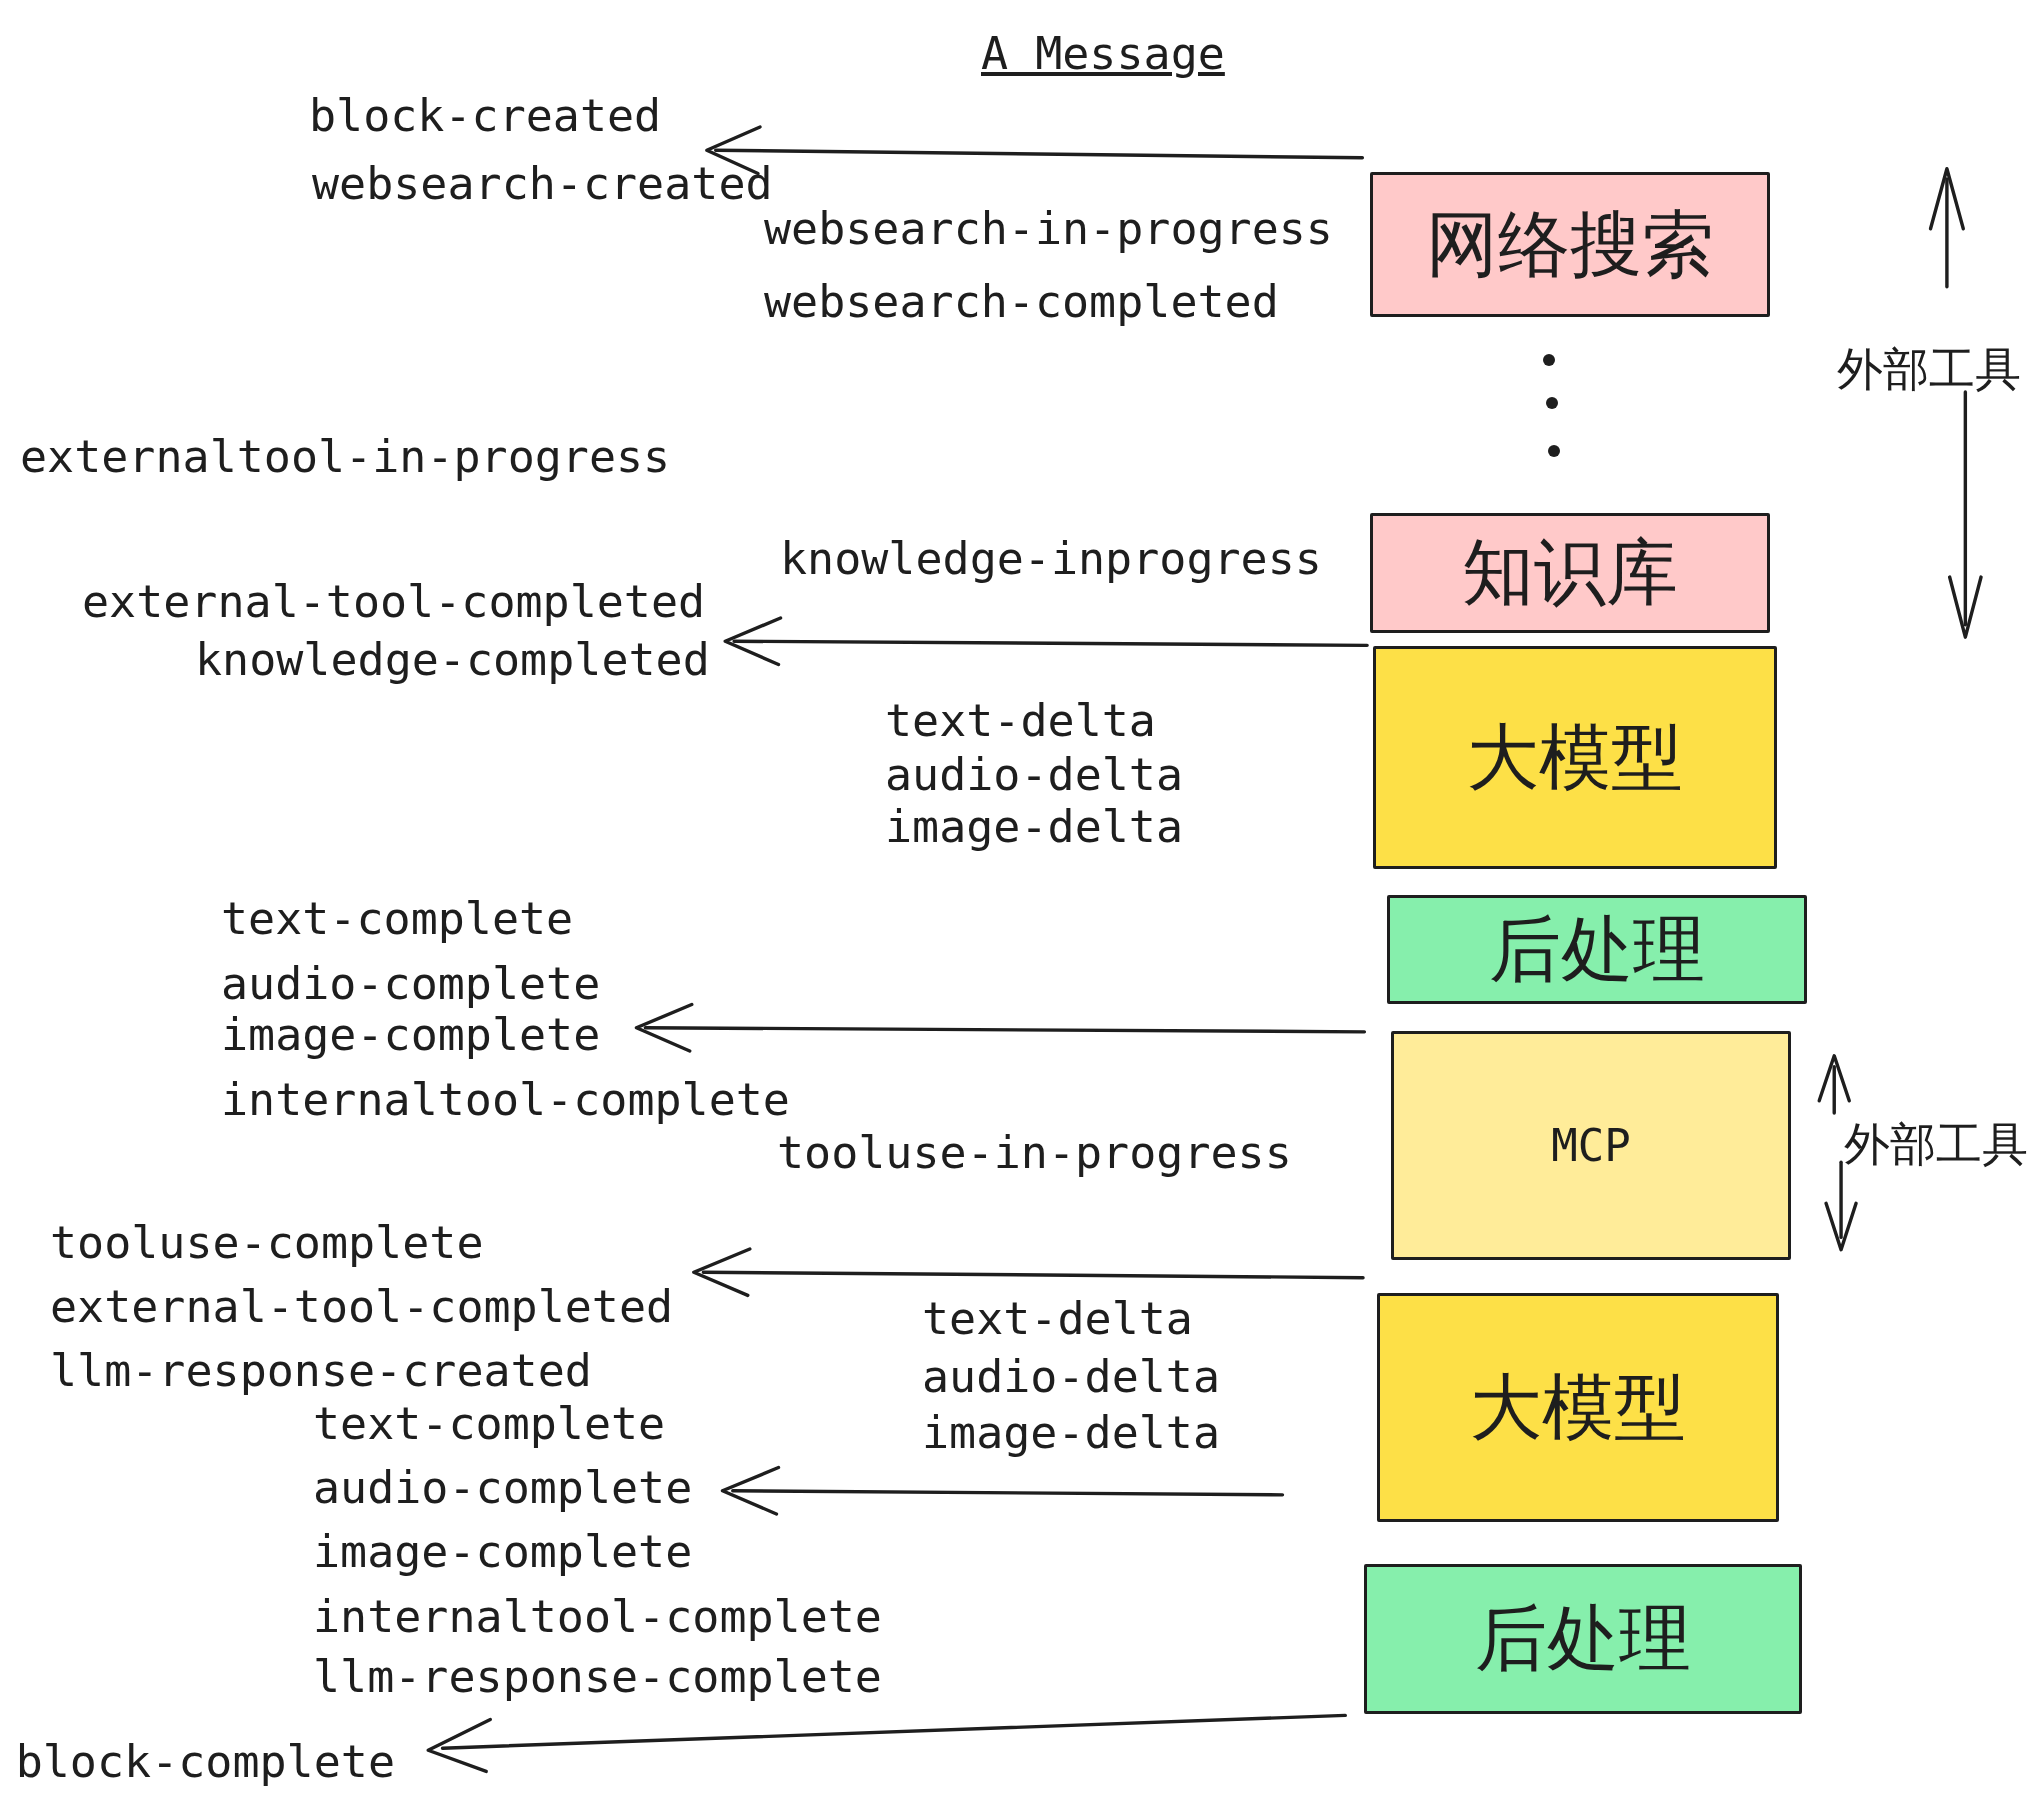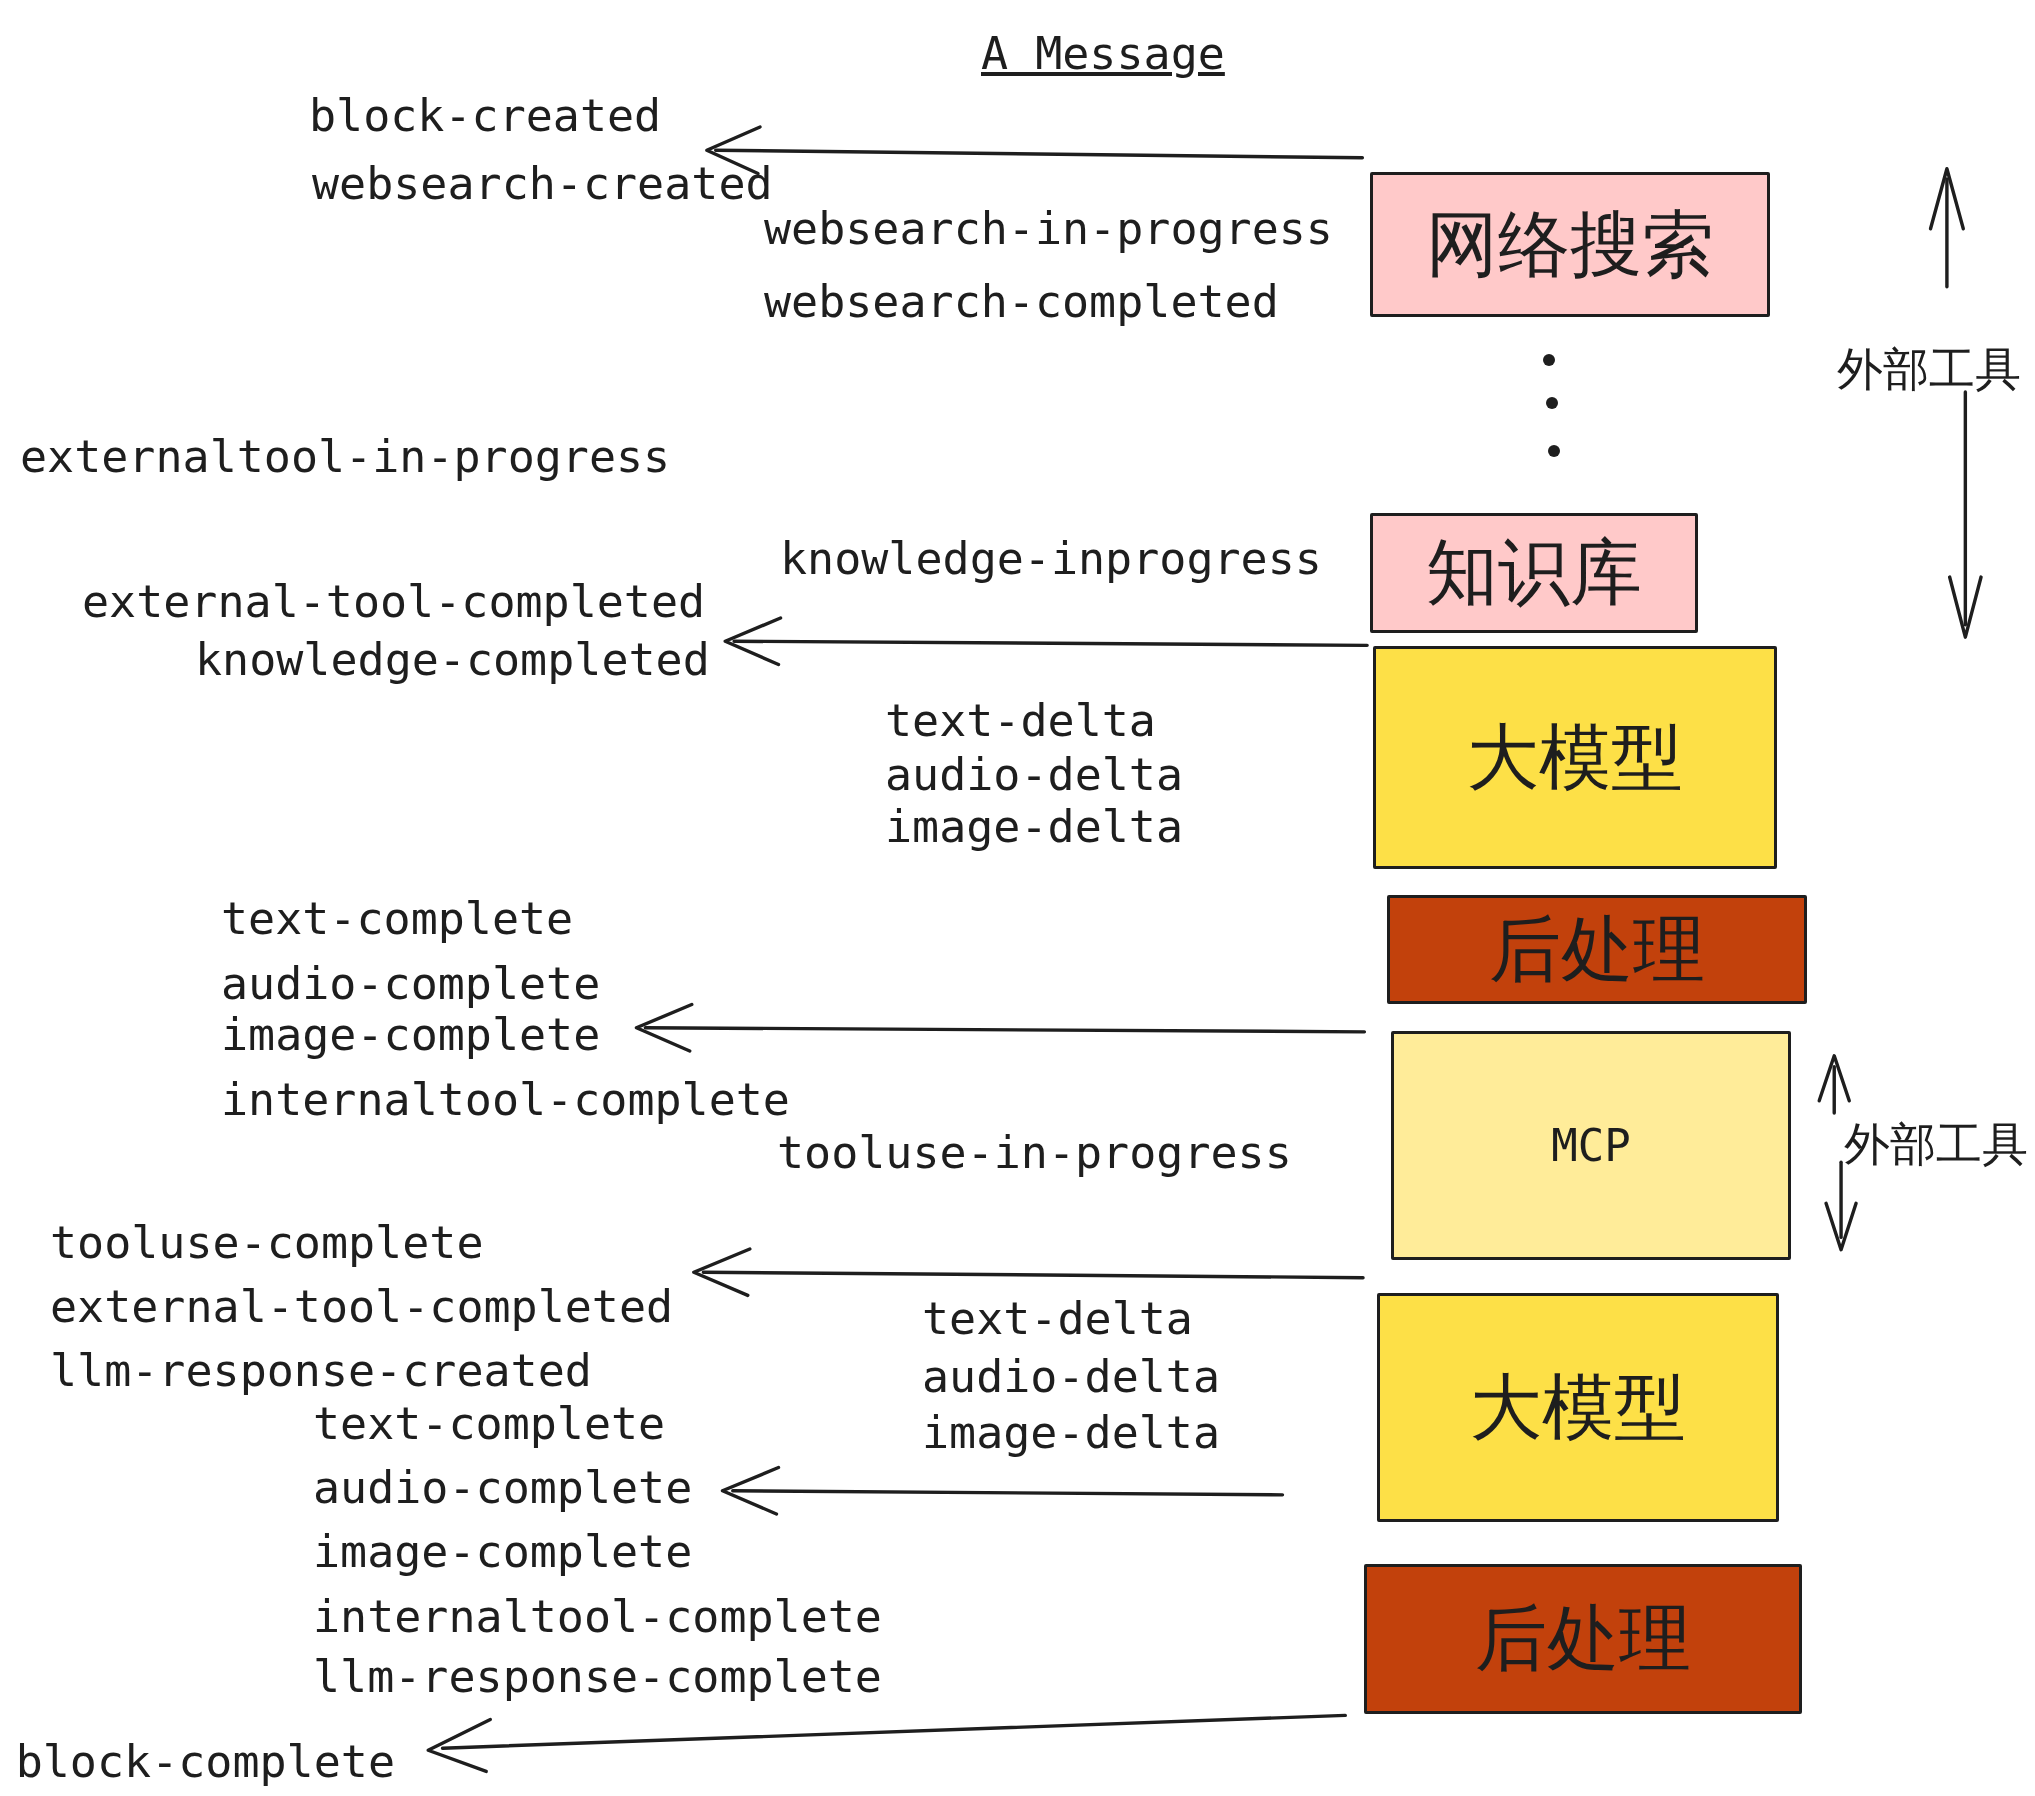--- a/index.html
+++ b/index.html
@@ -6,21 +6,21 @@
   #canvas{position:relative;width:2035px;height:1796px;background:#ffffff;overflow:hidden;}
   .evt{position:absolute;font-family:"DejaVu Sans Mono",monospace;font-size:45px;line-height:1.15;
        color:#1e1e1e;white-space:nowrap;}
   .box{position:absolute;border:3.4px solid #1e1e1e;border-radius:2px;box-sizing:border-box;
        display:flex;align-items:center;justify-content:center;}
   .box-label{font-family:"DejaVu Sans",sans-serif;font-size:72px;color:#1e1e1e;white-space:nowrap;}
   .box-label.mono{font-family:"DejaVu Sans Mono",monospace;font-size:44px;}
   .fill-pink{background:#ffc9c9;}
   .fill-green{background:#fde047;}
   .fill-yellow{background:#ffec99;margin-left:14px;}
-  .fill-white{background:#c2410c;}
+  .fill-white{background:#86efac;}
   .side-label{position:absolute;font-family:"DejaVu Sans",sans-serif;font-size:46px;color:#1e1e1e;
        white-space:nowrap;}
   .dot{position:absolute;width:12.3px;height:12.3px;border-radius:50%;background:#1e1e1e;}
   #arrows{position:absolute;left:0;top:0;pointer-events:none;}
   #arrows line,#arrows polyline{stroke:#1e1e1e;stroke-width:5;fill:none;
        stroke-linecap:round;stroke-linejoin:round;}
 </style>
 </head>
 <body>
 
@@ -53,21 +53,21 @@
   <div class="evt" style="left:313px;top:1398px;">text-complete</div>
   <div class="evt" style="left:313px;top:1462px;">audio-complete</div>
   <div class="evt" style="left:313px;top:1526px;">image-complete</div>
   <div class="evt" style="left:313px;top:1591px;">internaltool-complete</div>
   <div class="evt" style="left:313px;top:1651px;">llm-response-complete</div>
   <div class="evt" style="left:15.7px;top:1723px;margin-top:13px;">block-complete</div>
 
   <div class="box fill-pink" style="left:1370px;top:172px;width:400px;height:145px;">
     <span class="box-label">网络搜索</span>
   </div>
-  <div class="box fill-pink" style="left:1370px;top:513px;width:328px;height:120px;">
+  <div class="box fill-pink" style="left:1370px;top:513px;width:400px;height:120px;">
     <span class="box-label">知识库</span>
   </div>
   <div class="box fill-green" style="left:1373px;top:646px;width:404px;height:223px;">
     <span class="box-label">大模型</span>
   </div>
   <div class="box fill-white" style="left:1387px;top:895px;width:420px;height:109px;">
     <span class="box-label">后处理</span>
   </div>
   <div class="box fill-yellow" style="left:1377px;top:1031px;width:400px;height:229px;">
     <span class="box-label mono">MCP</span>

